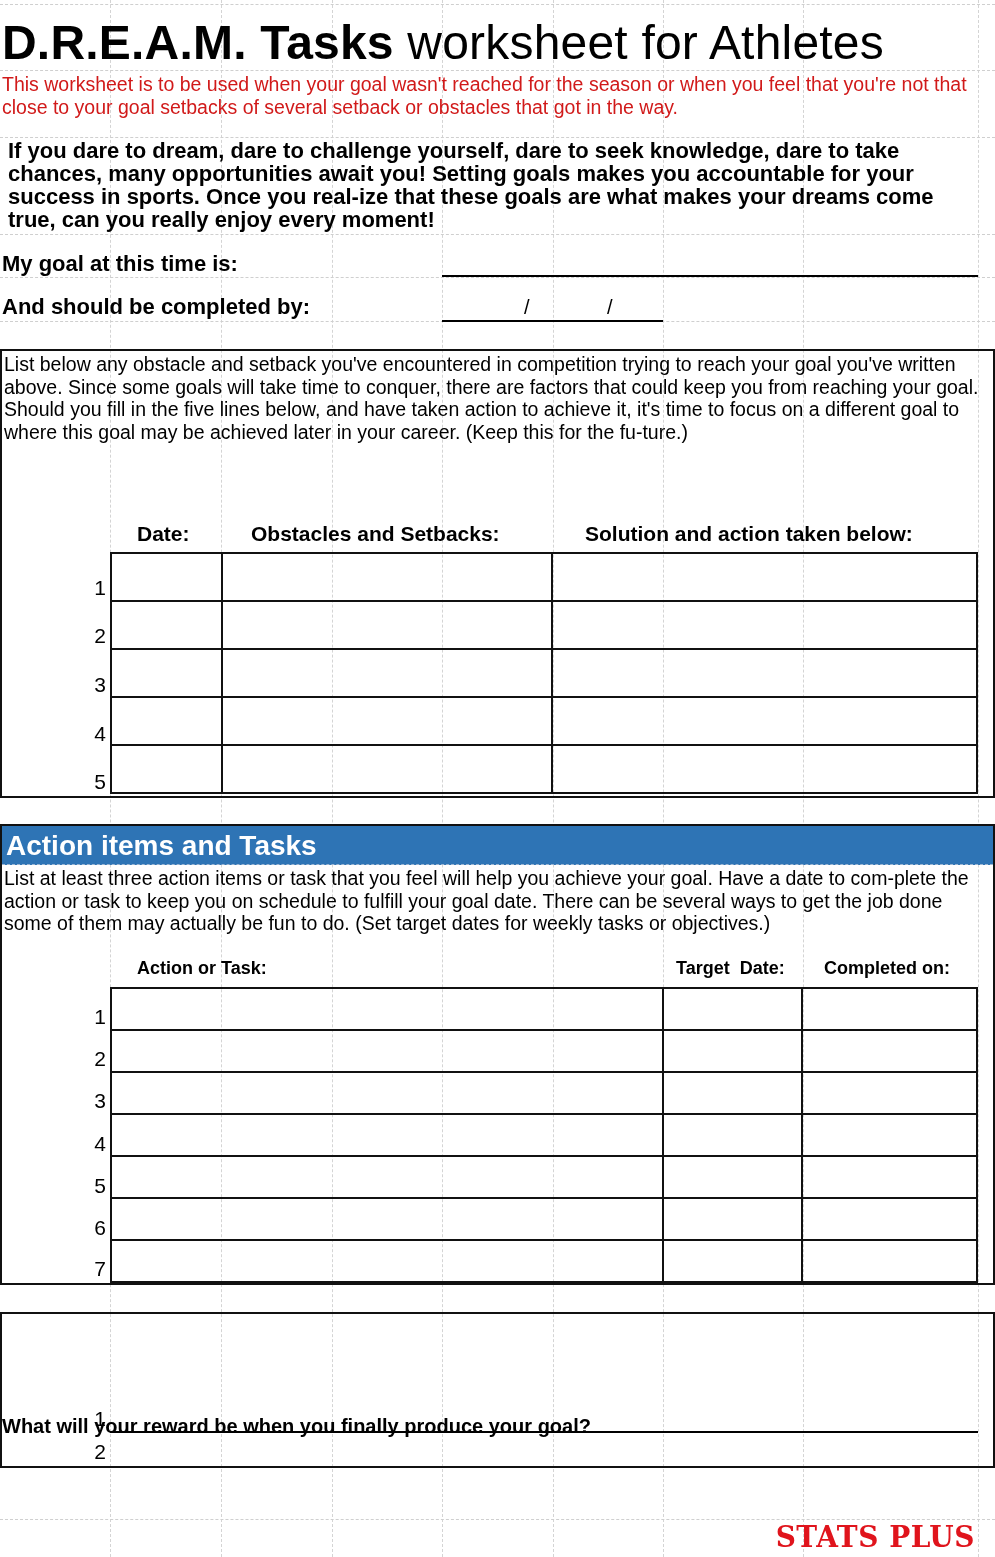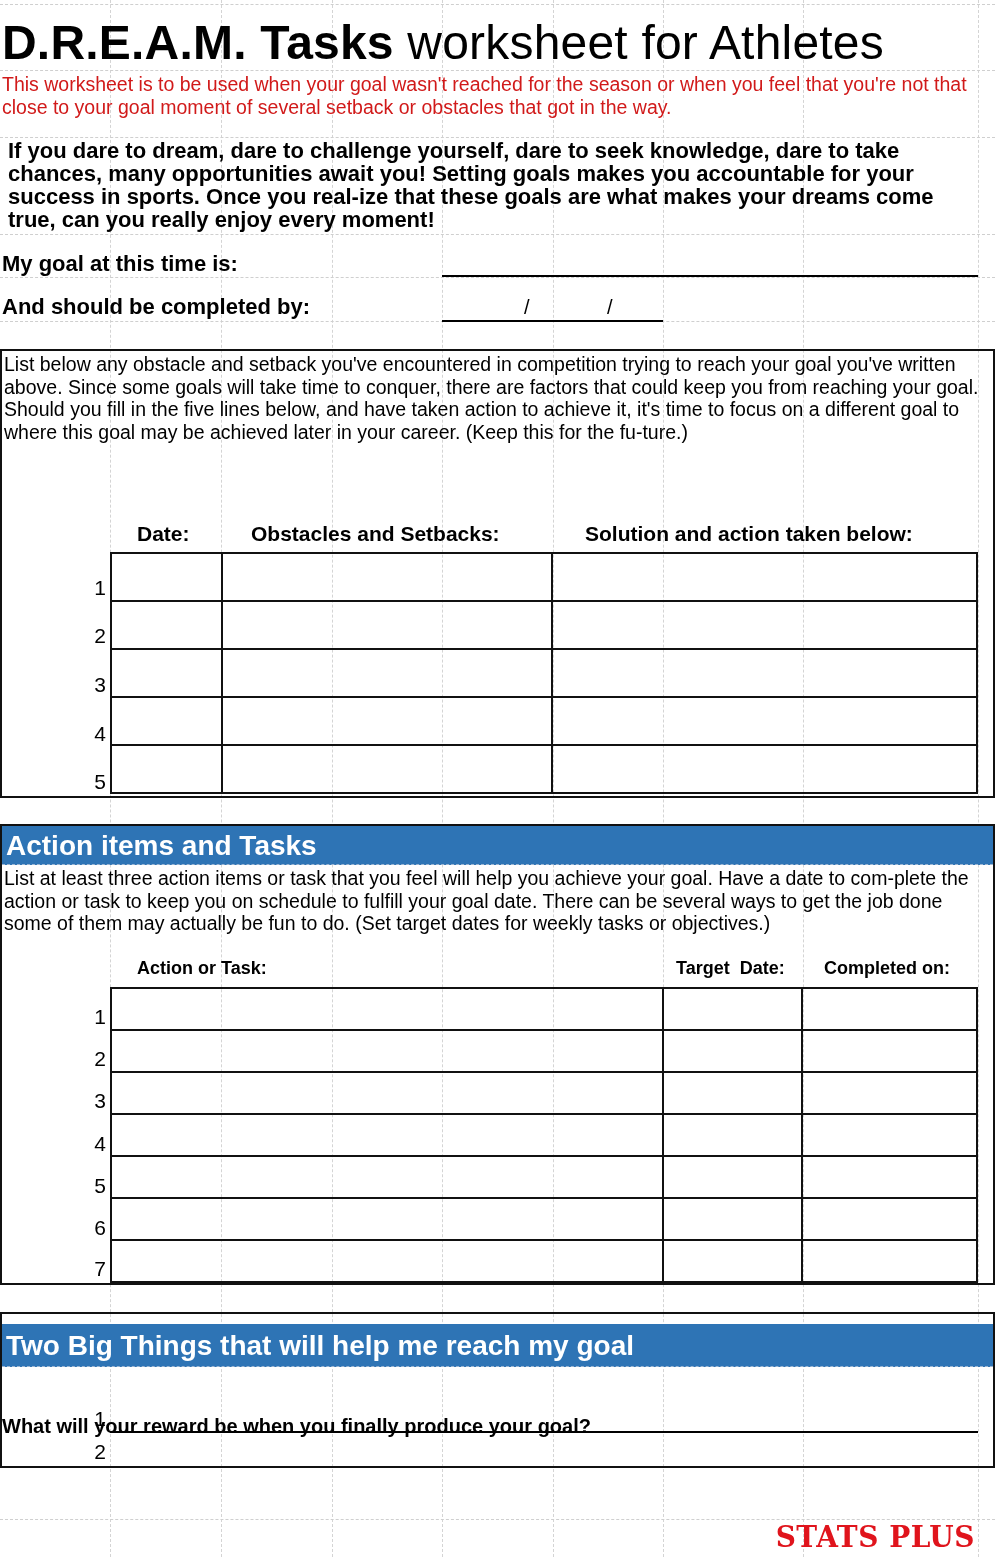--- a/index.html
+++ b/index.html
@@ -43,21 +43,21 @@
   <div class="hline" style="top:137px"></div>
   <div class="hline" style="top:234px"></div>
   <div class="hline" style="top:277px"></div>
   <div class="hline" style="top:321px"></div>
   <div class="hline" style="top:1519px"></div>
 </div>
 
 <div class="abs title">
   <b>D.R.E.A.M. Tasks</b><span> worksheet for Athletes</span>
 </div>
-<div class="abs red-intro">This worksheet is to be used when your goal wasn't reached for the season or when you feel that you're not that close to your goal moment of several setback or obstacles that got in the way.</div>
+<div class="abs red-intro">This worksheet is to be used when your goal wasn't reached for the season or when you feel that you're not that close to your goal setbacks of several setback or obstacles that got in the way.</div>
 <div class="abs intro">If you dare to dream, dare to challenge yourself, dare to seek knowledge, dare to take chances, many opportunities await you! Setting goals makes you accountable for your success in sports. Once you real-ize that these goals are what makes your dreams come true, can you really enjoy every moment!</div>
 
 <div class="abs goal-label" style="top:251px">My goal at this time is:</div>
 <div class="uline" style="left:442px; width:536px; top:275px">
   <span></span>
 </div>
 <div class="abs goal-label" style="top:294px">And should be completed by:</div>
 <div class="uline" style="left:442px; width:221px; top:320px"></div>
 <span class="slash" style="left:524px; top:296px">/</span>
 <span class="slash" style="left:607px; top:296px">/</span>
@@ -163,21 +163,20 @@
   </table>
 <div class="rownum" style="left:76px; top:1005px">1</div>
 <div class="rownum" style="left:76px; top:1047px">2</div>
 <div class="rownum" style="left:76px; top:1089px">3</div>
 <div class="rownum" style="left:76px; top:1132px">4</div>
 <div class="rownum" style="left:76px; top:1174px">5</div>
 <div class="rownum" style="left:76px; top:1216px">6</div>
 <div class="rownum" style="left:76px; top:1257px">7</div>
 
 <div class="section" style="top:1312px; height:152px">
-  <div class="sec-head" style="margin-top:10px; height:42px; line-height:44px">Two Big Things that will help me reach my goal</div>
 </div>
 <div class="rownum" style="left:76px; top:1407px">1</div>
 <div class="uline" style="left:110px; width:868px; top:1431px"><span></span></div>
 <div class="rownum" style="left:76px; top:1440px">2</div>
 <div class="abs" style="left:110px; width:868px; top:1434px; height:30px"><span></span></div>
 
 <div class="abs bottom-q">What will your reward be when you finally produce your goal?</div>
 
 <div class="abs brand">STATS PLUS</div>
 

